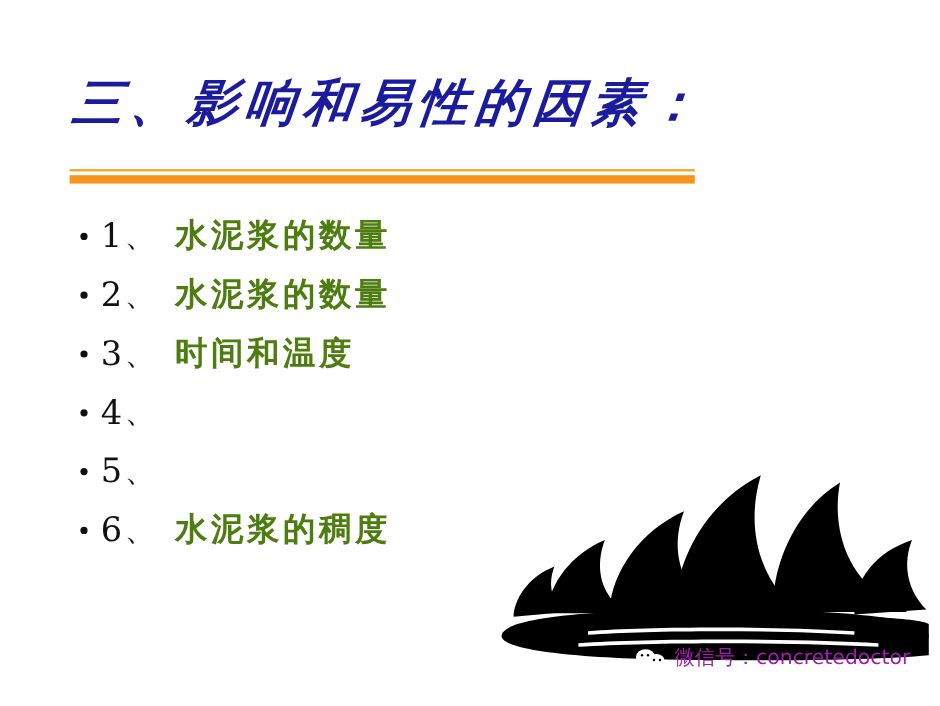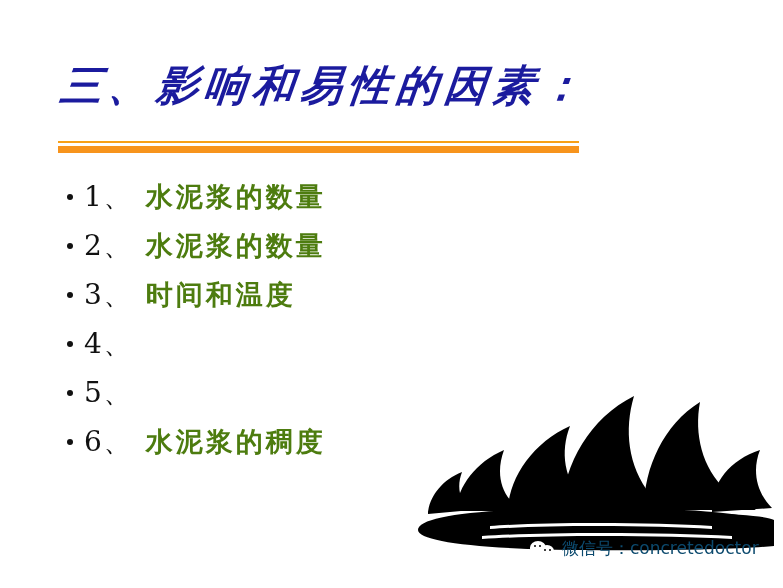--- a/index.html
+++ b/index.html
@@ -168,21 +168,21 @@
     background: #000000;
     border-radius: 50%;
   }
   #wechat-icon .e1 { left: 4px;  top: 6px; }
   #wechat-icon .e2 { left: 9px;  top: 6px; }
   #wechat-icon .e3 { left: 14px; top: 10px; }
   #wechat-icon .e4 { left: 19px; top: 10px; }
   #watermark-text {
     font-family: "DejaVu Sans", "Liberation Sans", sans-serif;
     font-size: 17px;
-    color: #0c4a6e;
+    color: #a21caf;
     white-space: nowrap;
     line-height: 1;
   }
 </style>
 </head>
 <body>
 
 <div id="slide">
 
   <div id="title-block">

